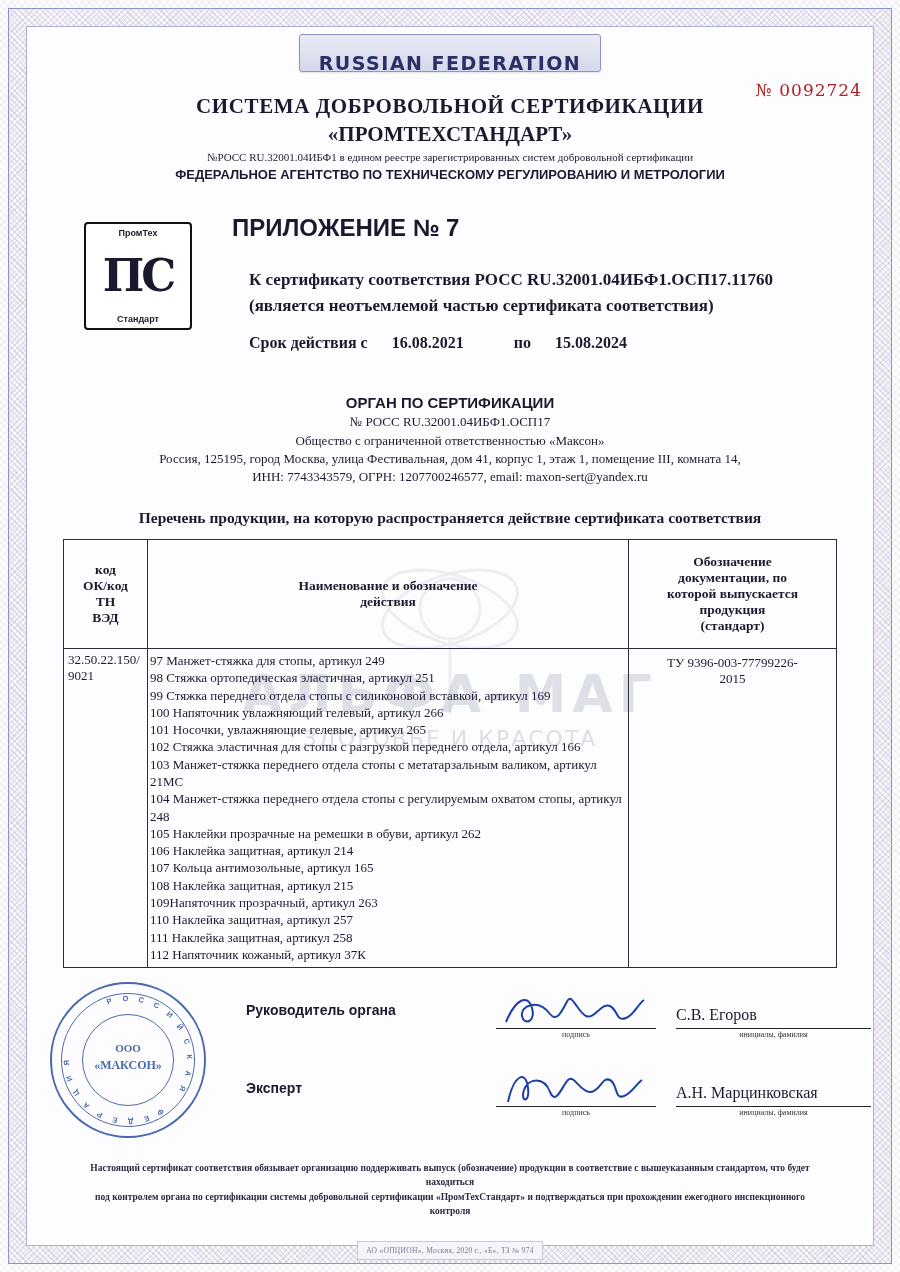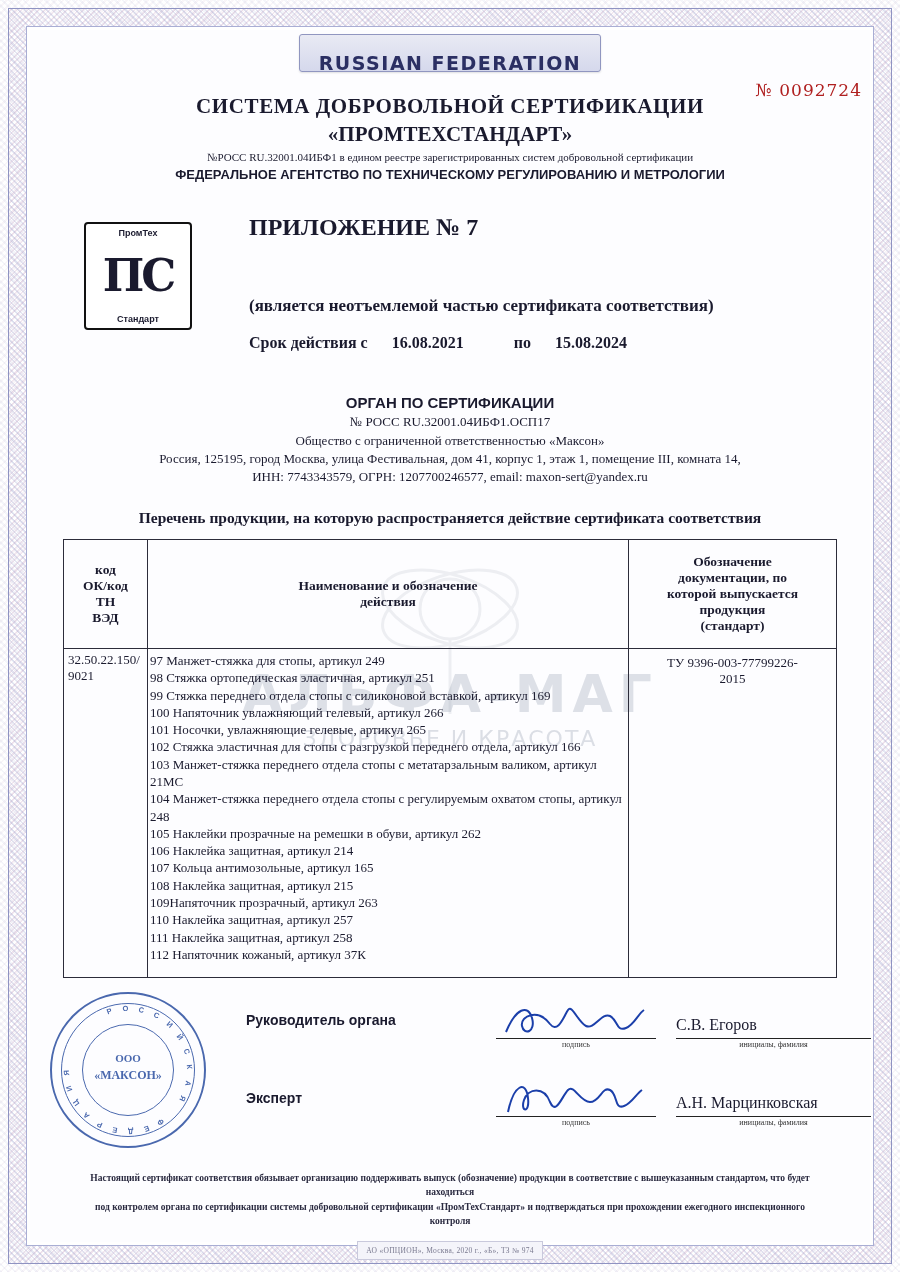--- a/index.html
+++ b/index.html
@@ -90,22 +90,22 @@
   .mid{position:relative;z-index:3;margin-top:26px;height:180px;}
   .logo{
     position:absolute;left:50px;top:14px;width:104px;height:104px;
     border:2px solid #111;border-radius:4px;
     background:#fff;
   }
   .logo .lt{position:absolute;top:4px;left:0;right:0;text-align:center;font-size:9px;font-weight:bold;font-family:"Liberation Sans",sans-serif;}
   .logo .lb{position:absolute;bottom:4px;left:0;right:0;text-align:center;font-size:9px;font-weight:bold;font-family:"Liberation Sans",sans-serif;}
   .logo .lc{position:absolute;top:26px;left:0;right:0;text-align:center;font-size:44px;font-weight:bold;font-family:"DejaVu Serif",serif;letter-spacing:-3px;}
   .appx{
-    position:absolute;left:215px;top:6px;
-    font-family:Liberation Serif, serif;
+    position:absolute;left:198px;top:6px;
+    font-family:Liberation Sans, sans-serif;
     font-size:24px;font-weight:bold;
   }
   .cert-line{position:absolute;left:215px;top:62px;font-size:17px;font-weight:bold;}
   .cert-line2{position:absolute;left:215px;top:88px;font-size:17px;font-weight:bold;}
   .valid{position:absolute;left:215px;top:126px;font-size:16px;font-weight:bold;}
   .valid .lbl2{margin-left:46px;}
   .valid .d2{margin-left:20px;}
 
   
   .org{position:relative;z-index:3;text-align:center;margin-top:6px;}
@@ -134,21 +134,21 @@
   }
   table.products thead th{
     text-align:center;vertical-align:middle;
     font-size:13.5px;font-weight:bold;
     padding:8px 18px;
     height:92px;
   }
   .col1{width:84px;}
   .col3{width:208px;}
   td.c1{font-size:13px;padding:3px 2px 6px 4px;text-align:left;}
-  td.c2{font-size:13px;padding:3px 4px 14px 2px;line-height:1.33;}
+  td.c2{font-size:13px;padding:3px 4px 4px 2px;line-height:1.33;}
   td.c3{font-size:13px;padding:6px 18px;text-align:center;}
   td.c2 .row{white-space:normal;}
 
   
   .sign-area{position:relative;z-index:3;height:175px;margin-top:12px;}
   .stamp{
     position:absolute;left:16px;top:2px;width:152px;height:152px;
     border-radius:50%;
     border:2px solid #2b4fa0;
     color:#2b4fa0;
@@ -232,20 +232,21 @@
       <div class="sys-4">ФЕДЕРАЛЬНОЕ АГЕНТСТВО ПО ТЕХНИЧЕСКОМУ РЕГУЛИРОВАНИЮ И МЕТРОЛОГИИ</div>
     </div>
 
     <div class="mid">
       <div class="logo">
         <div class="lt">ПромТех</div>
         <div class="lc">ПС</div>
         <div class="lb">Стандарт</div>
       </div>
       <div class="appx">ПРИЛОЖЕНИЕ № 7</div>
+      <div class="cert-line">К сертификату соответствия РОСС RU.32001.04ИБФ1.ОСП17.11760</div>
       <div class="cert-line2">(является неотъемлемой частью сертификата соответствия)</div>
       <div class="valid">
         <span>Срок действия с</span>
         <span class="d2">16.08.2021</span>
         <span class="lbl2">по</span>
         <span class="d2">15.08.2024</span>
       </div>
     </div>
 
     <div class="org">

